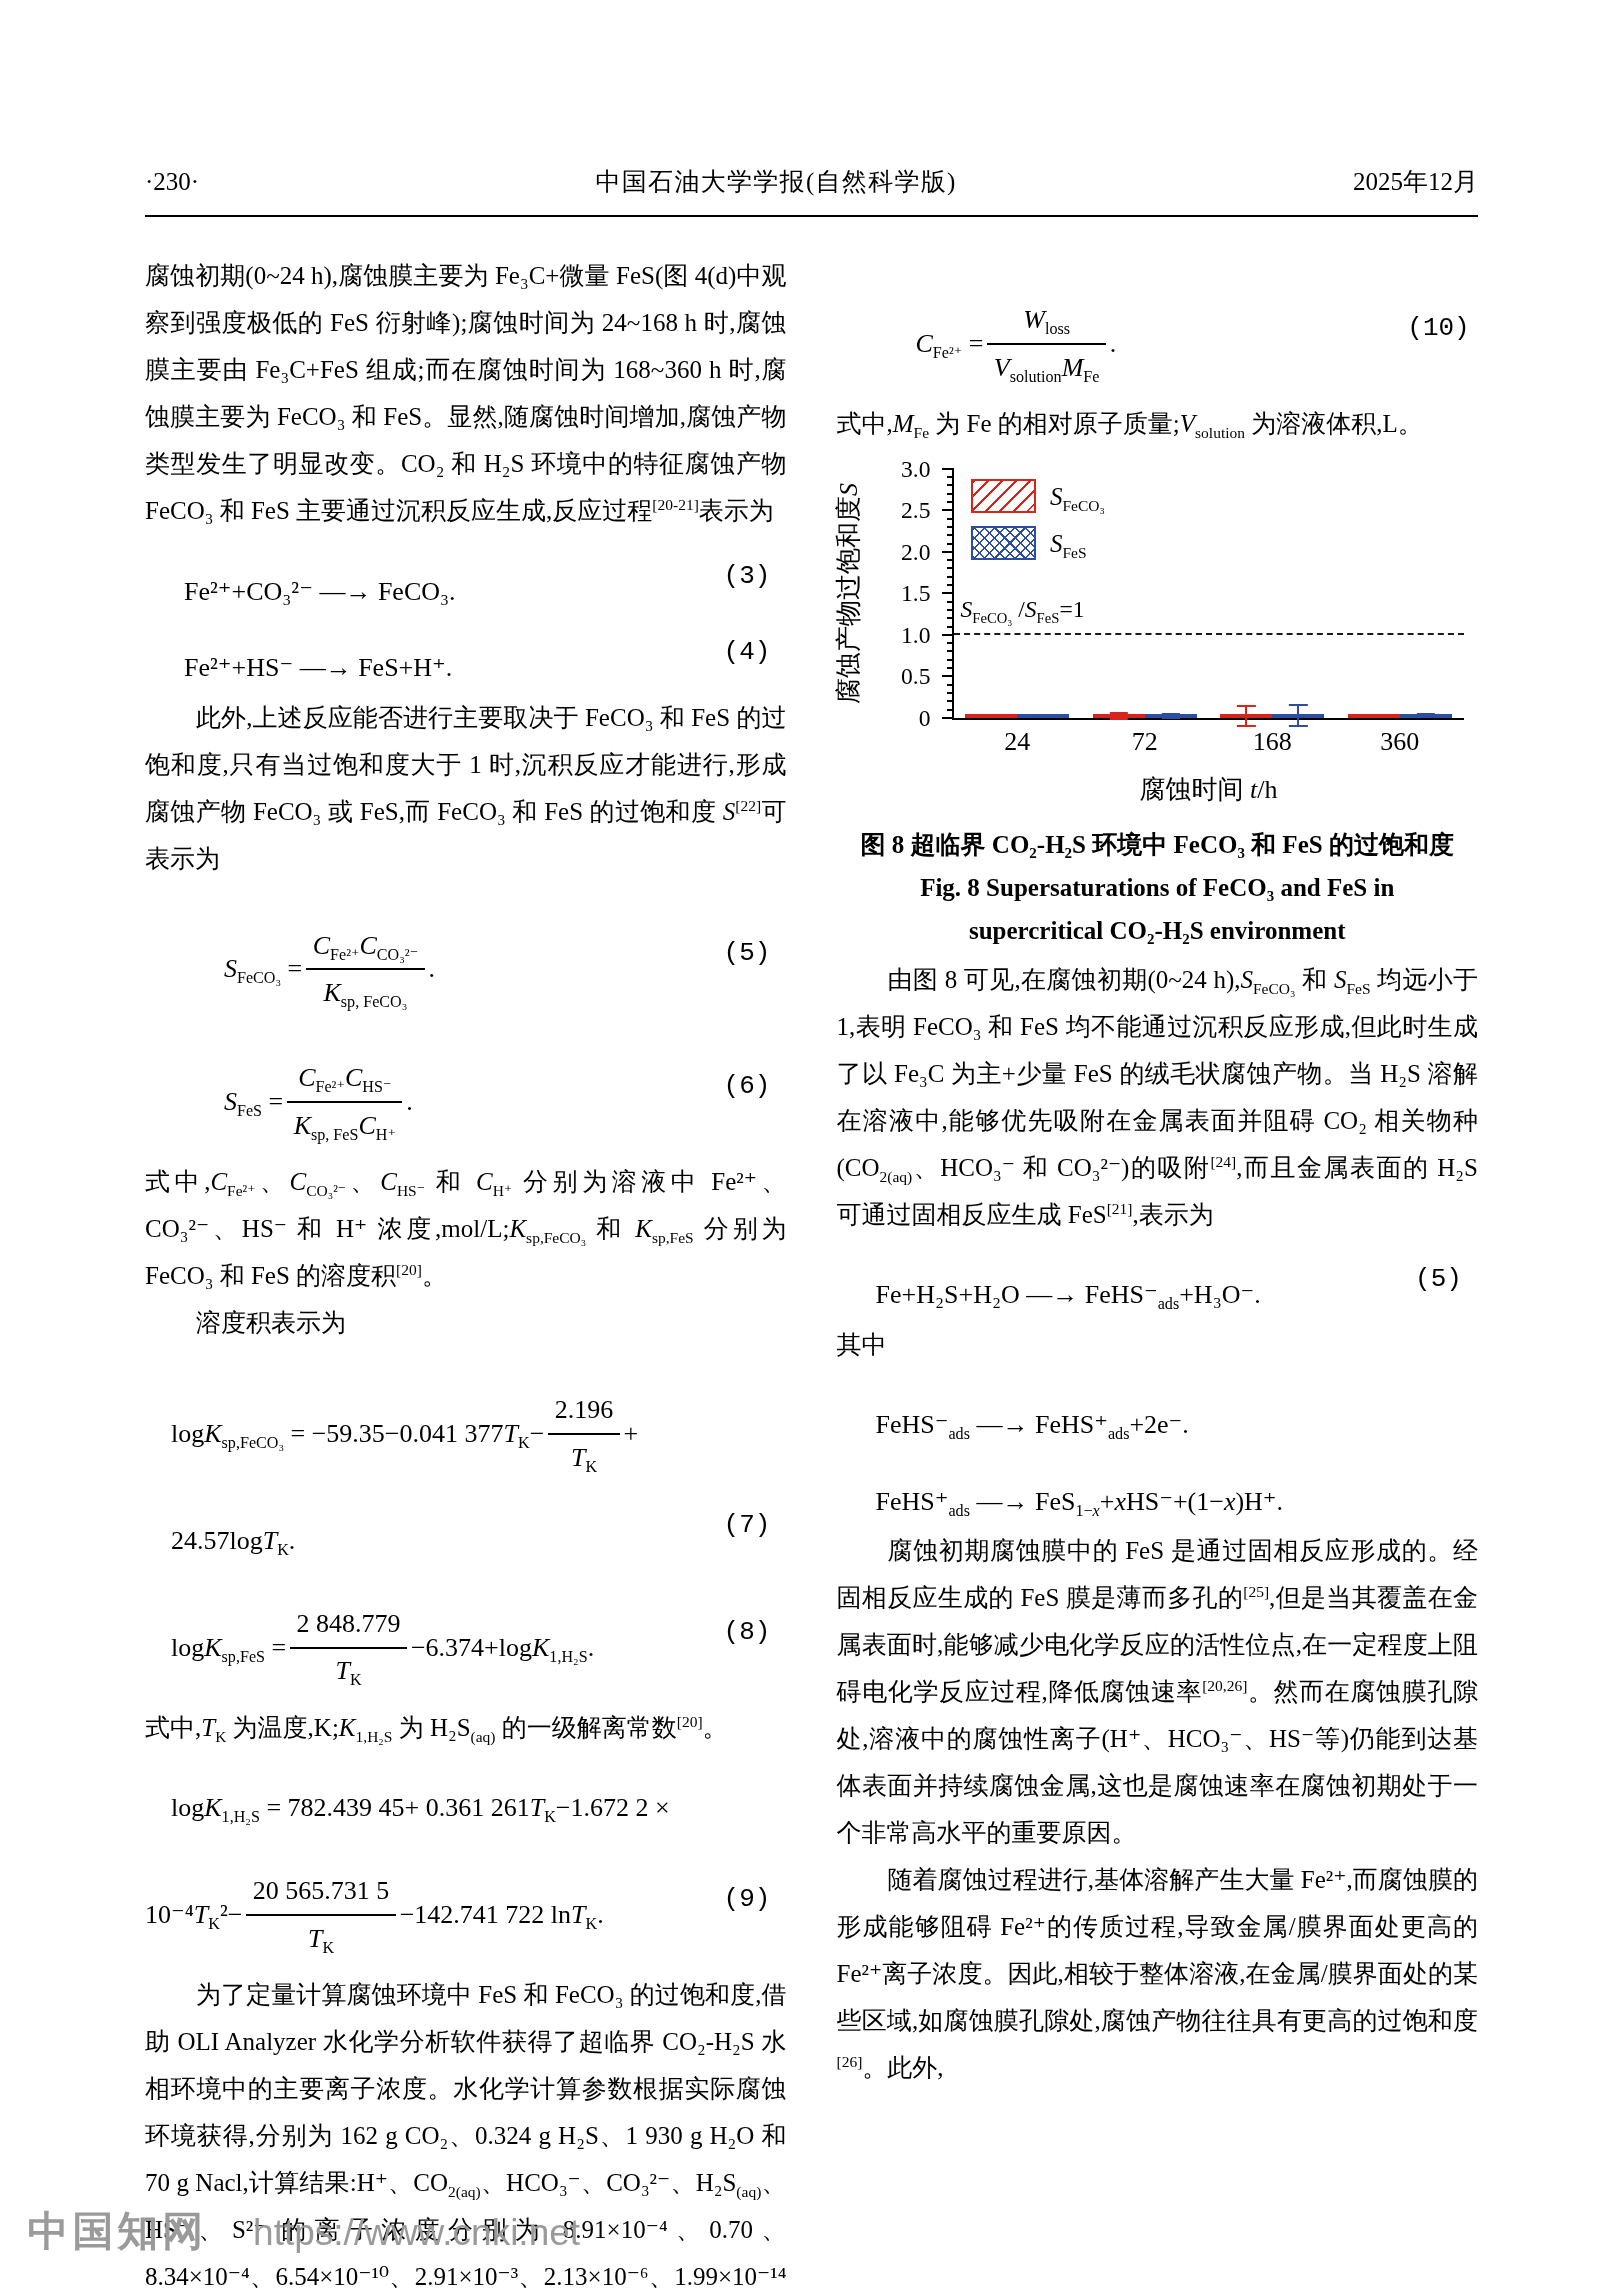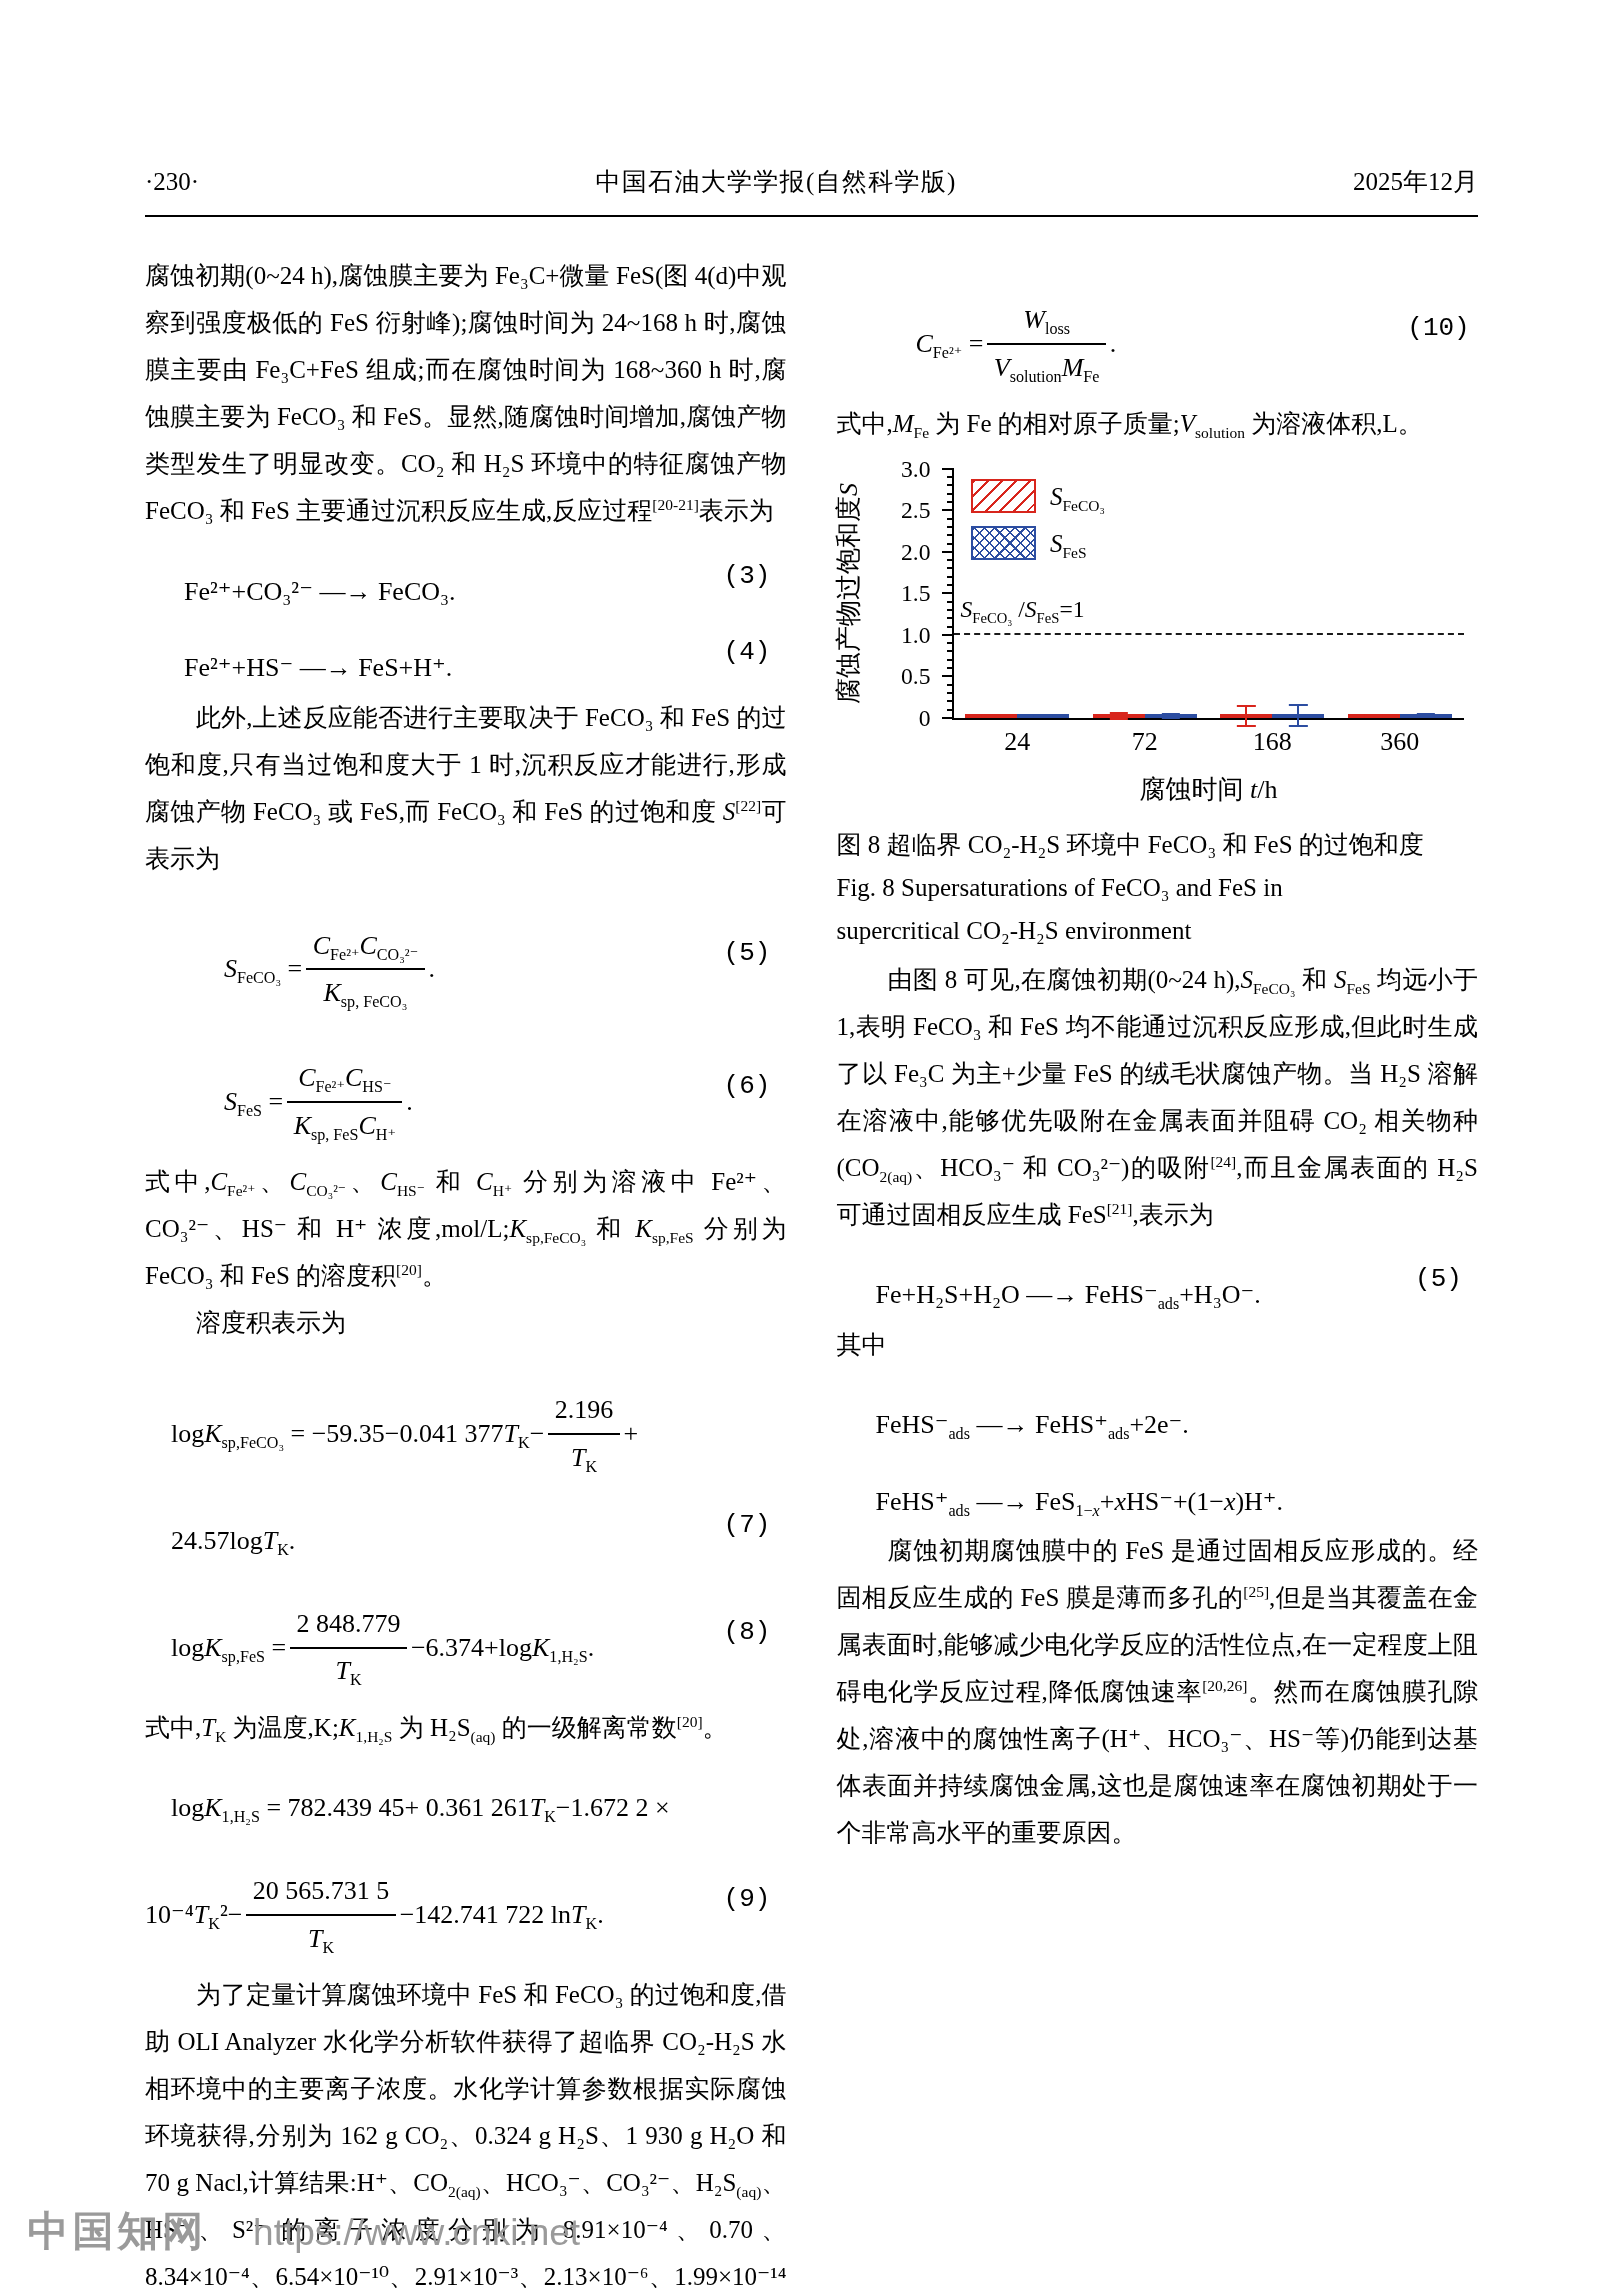--- a/index.html
+++ b/index.html
@@ -65,21 +65,21 @@
   .ecap.t{top:0;}
   .ecap.b{bottom:0;}
   .xlabels{position:absolute;top:calc(100% + 9.2px);left:0;right:0;display:flex;}
   .xlabel{flex:1;text-align:center;font-size:26px;line-height:30px;}
   .xtitle{position:absolute;top:calc(100% + 56px);left:0;right:0;text-align:center;font-size:26px;line-height:31px;}
   .legend{position:absolute;top:10.5px;left:17px;display:flex;flex-direction:column;gap:13px;}
   .lentry{display:flex;align-items:center;gap:14.4px;}
   .swatch{width:65px;height:34px;border:2px solid;box-sizing:border-box;flex:none;}
   .llabel{font-size:25px;line-height:29px;}
 
-  .figcap{font-weight:normal;font-size:25px;line-height:43px;margin:0;}
+  .figcap{text-align:center;font-weight:bold;font-size:25px;line-height:43px;margin:0;}
 
   
   .pagefoot{
     position:absolute;left:27.5px;top:2204px;display:flex;align-items:baseline;gap:46px;
     color:#9a9a9a;
   }
   .cnki-logo{font-size:41px;font-weight:bold;letter-spacing:3.9px;font-family:"Liberation Sans","DejaVu Sans",sans-serif;}
   .cnki-url{font-size:37px;font-family:"Liberation Sans","DejaVu Sans",sans-serif;}
 </style>
 </head>
@@ -354,20 +354,21 @@
             <span>FeHS⁻<sub>ads</sub> —→ FeHS⁺<sub>ads</sub>+2e⁻.</span>
           </div>
       </div>
       <div class="eq">
         <div class="eq-body pl60">
             <span>FeHS⁺<sub>ads</sub> —→ FeS<sub>1−<i>x</i></sub>+<i>x</i>HS⁻+(1−<i>x</i>)H⁺.</span>
           </div>
       </div>
 
       <p class="para ind">腐蚀初期腐蚀膜中的 FeS 是通过固相反应形成的。经固相反应生成的 FeS 膜是薄而多孔的<sup>[25]</sup>,但是当其覆盖在金属表面时,能够减少电化学反应的活性位点,在一定程度上阻碍电化学反应过程,降低腐蚀速率<sup>[20,26]</sup>。然而在腐蚀膜孔隙处,溶液中的腐蚀性离子(H⁺、HCO₃⁻、HS⁻等)仍能到达基体表面并持续腐蚀金属,这也是腐蚀速率在腐蚀初期处于一个非常高水平的重要原因。</p>
+      <p class="para ind">随着腐蚀过程进行,基体溶解产生大量 Fe²⁺,而腐蚀膜的形成能够阻碍 Fe²⁺的传质过程,导致金属/膜界面处更高的 Fe²⁺离子浓度。因此,相较于整体溶液,在金属/膜界面处的某些区域,如腐蚀膜孔隙处,腐蚀产物往往具有更高的过饱和度<sup>[26]</sup>。此外,</p>
     </div>
   </div>
 </div>
 
 <div class="pagefoot">
   <span class="cnki-logo">中国知网</span>
   <span class="cnki-url">https://www.cnki.net</span>
 </div>
 
 

